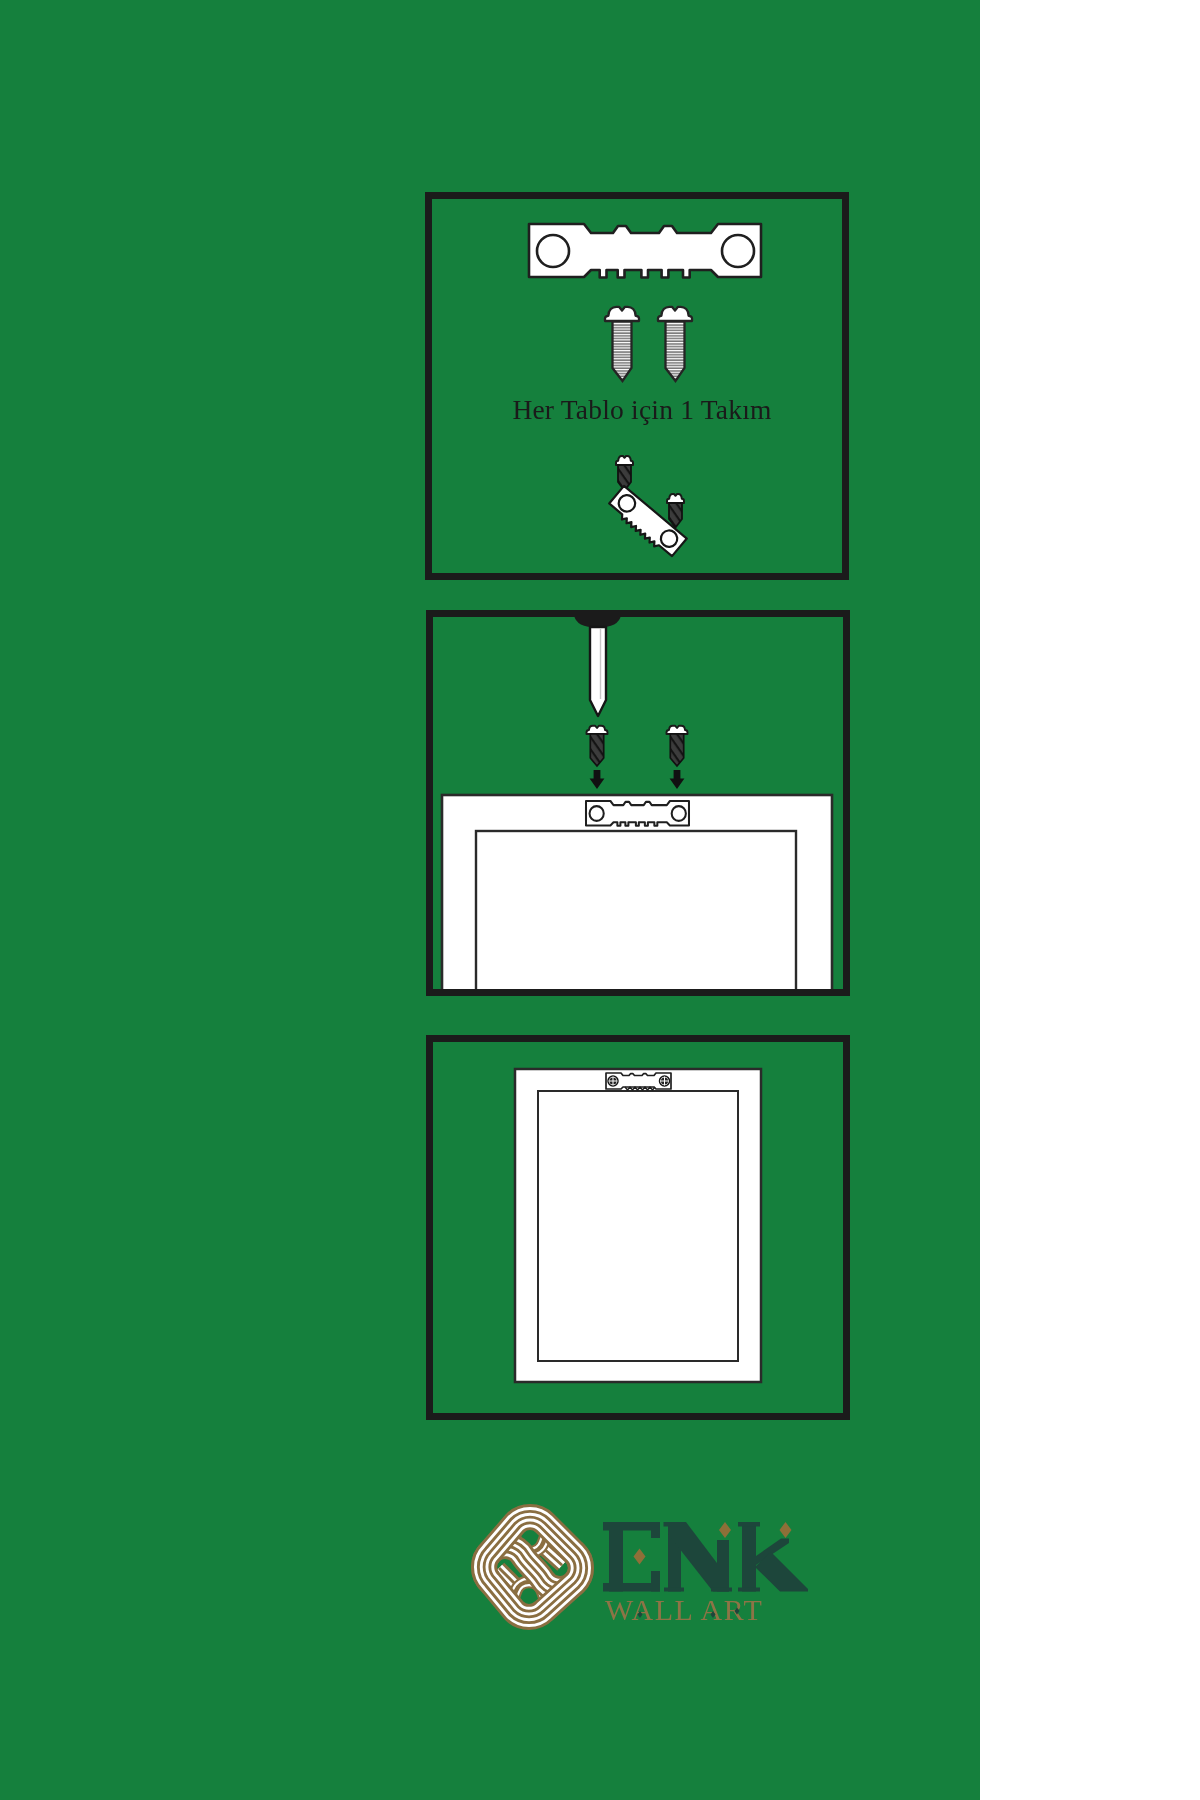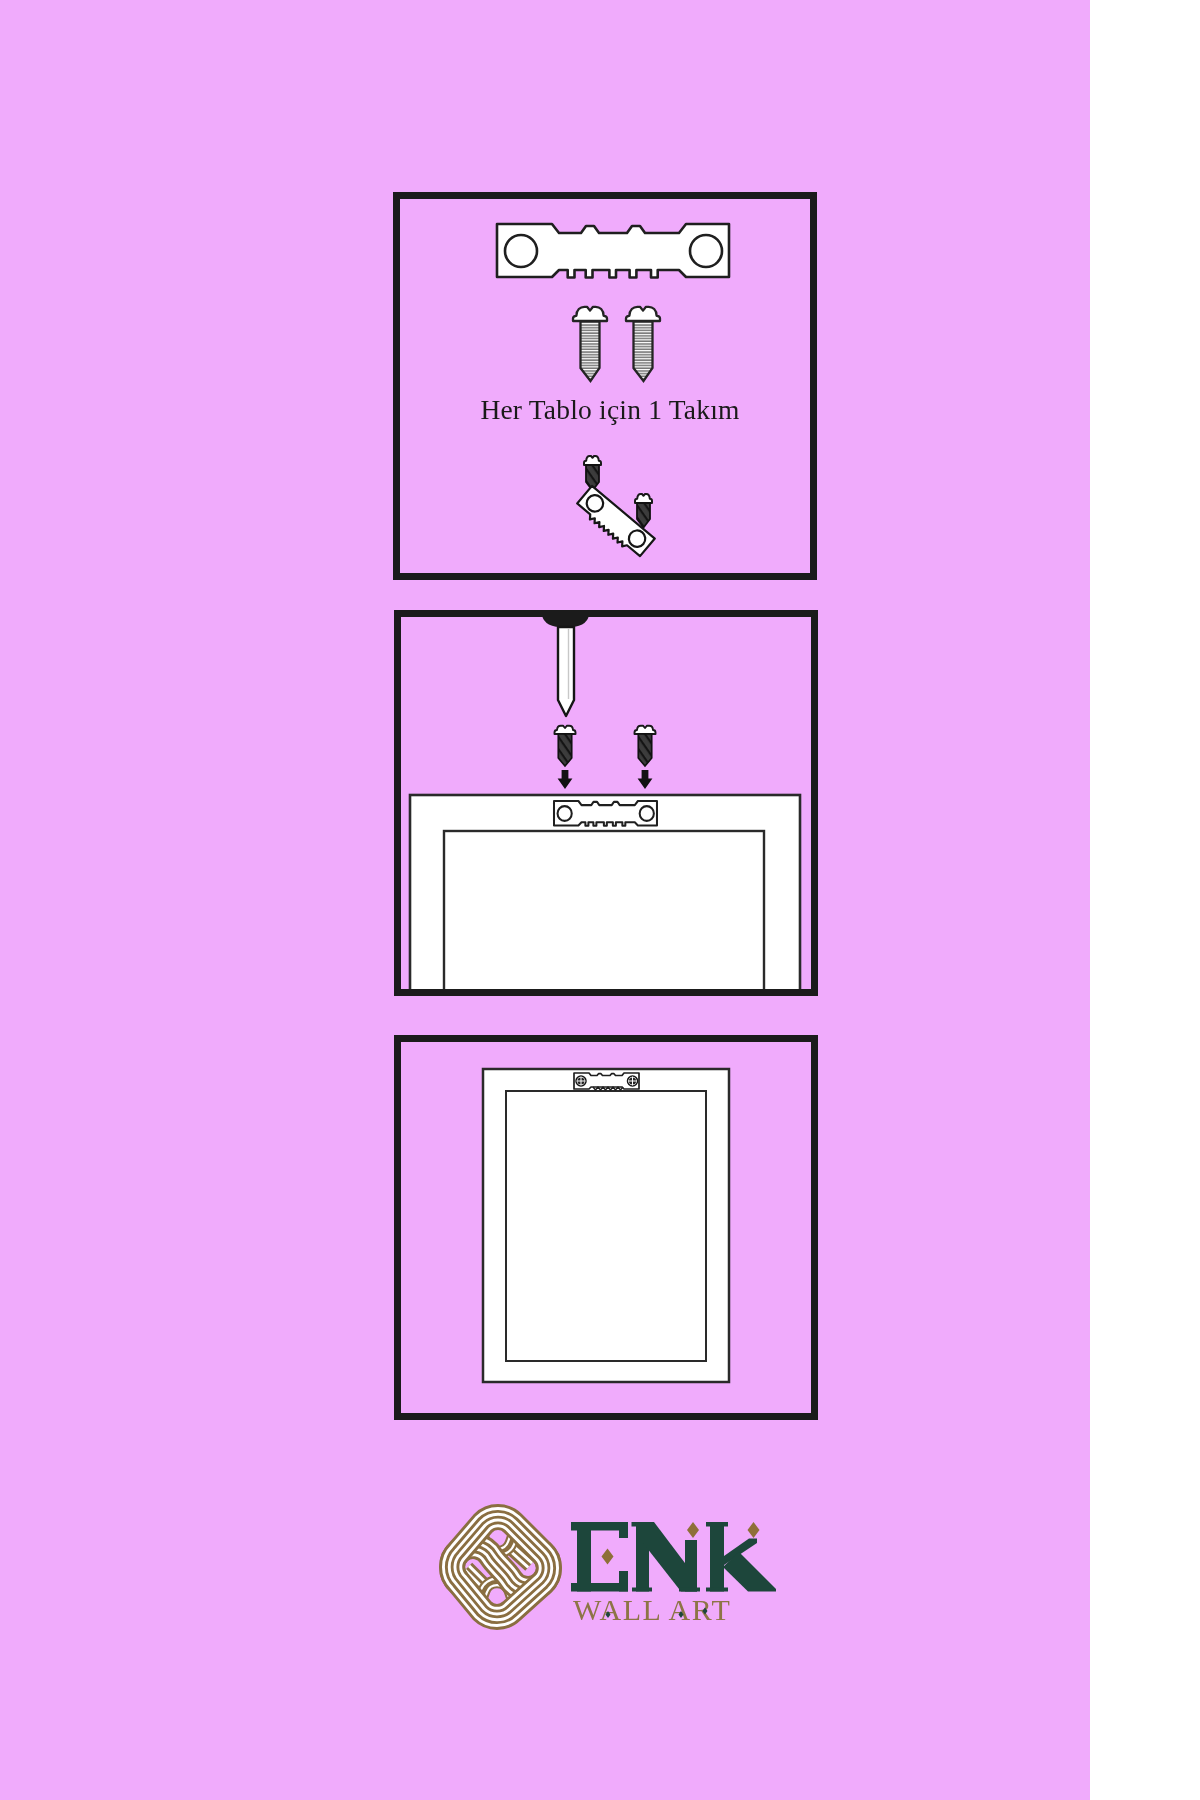--- a/index.html
+++ b/index.html
@@ -1,17 +1,17 @@
 <!DOCTYPE html>
 <html><head>
 <meta charset="utf-8">
 <style>
   html,body{margin:0;padding:0;background:#ffffff;}
-  .page{position:relative;width:1090px;height:1800px;background:#f0abfc;overflow:hidden;
-        font-family:"Liberation Serif", serif;}
+  .page{position:relative;width:948px;height:1800px;background:#15803d;overflow:hidden;
+        font-family:"Liberation Serif", serif;padding-left:32px;}
 </style>
 </head>
 <body>
 <div class="page">
 <svg width="1200" height="1800" viewBox="0 0 1200 1800" xmlns="http://www.w3.org/2000/svg">
 <defs>
   <pattern id="thr" width="20" height="2.7" patternUnits="userSpaceOnUse">
     <rect width="20" height="2.7" fill="#ffffff"></rect>
     <line x1="0" y1="1" x2="20" y2="1" stroke="#4f4f4f" stroke-width="1.2"></line>
   </pattern>

